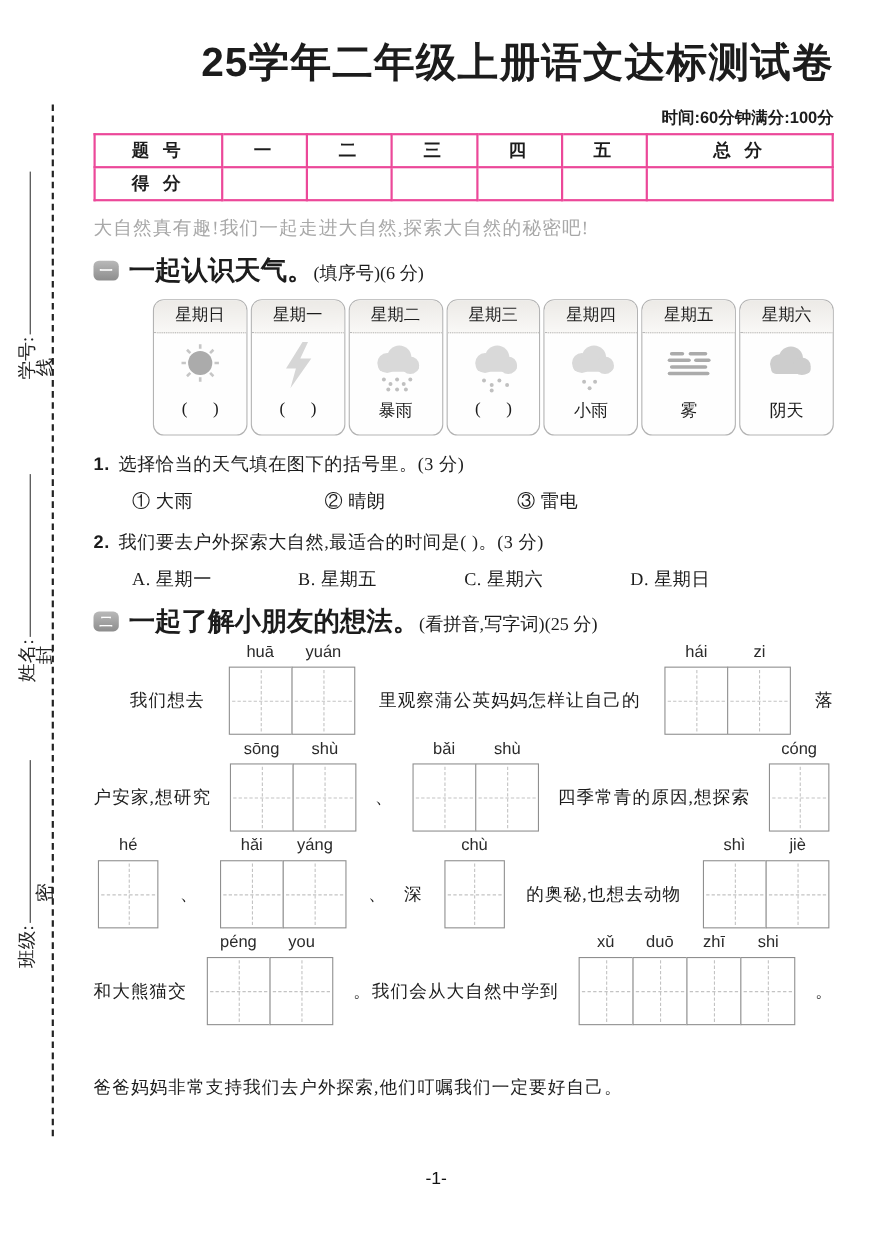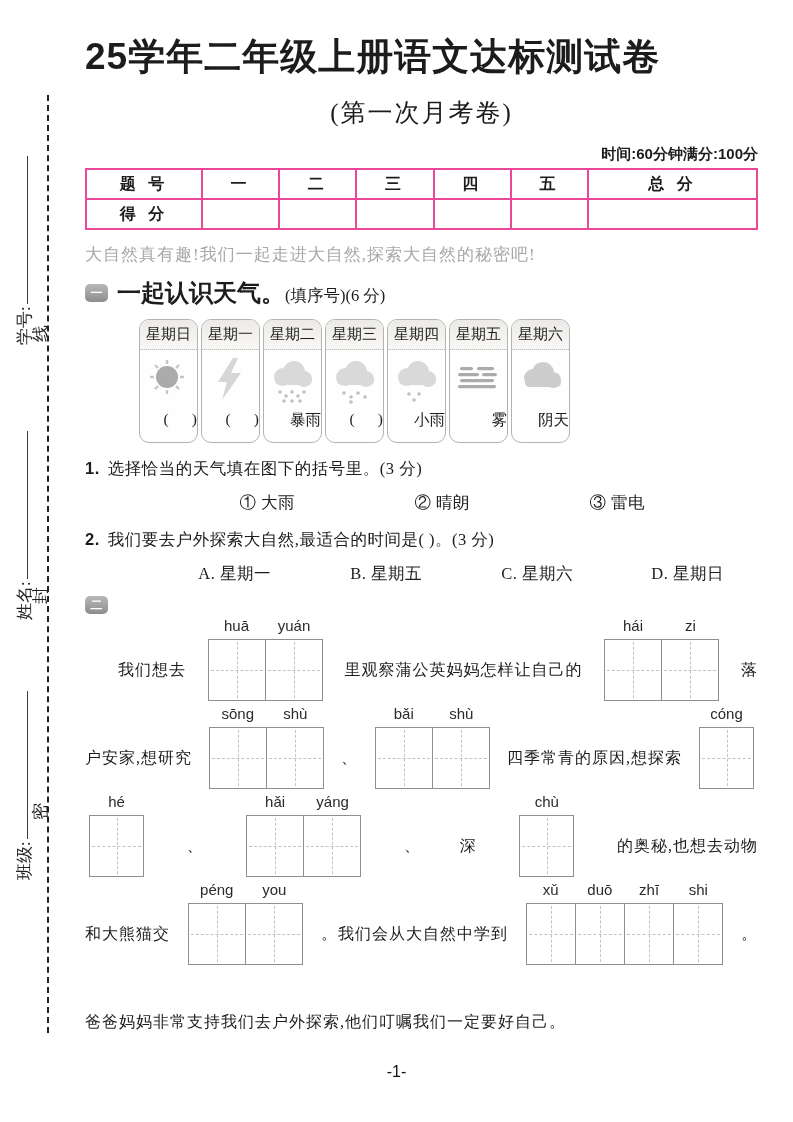--- a/index.html
+++ b/index.html
@@ -8,48 +8,48 @@
   
   .seal-line{position:absolute;left:47px;top:95px;height:938px;border-left:2px dashed #222;}
   .side-field{position:absolute;left:13px;transform:rotate(-90deg);transform-origin:0 0;
               white-space:nowrap;font-size:17px;color:#222;}
   .side-field .blank{display:inline-block;width:148px;height:2px;border-bottom:1.6px solid #3a3a3a;
                      vertical-align:2px;margin-left:2px;}
   .seal-char{position:absolute;left:29px;transform:rotate(-90deg);transform-origin:0 0;
              font-size:17px;color:#222;}
   
   .main{position:absolute;left:85px;top:26px;width:673px;}
-  .title{text-align:left;font-family:"Liberation Sans",sans-serif;font-weight:bold;
+  .title{text-align:right;font-family:"Liberation Sans",sans-serif;font-weight:bold;
          font-size:37px;letter-spacing:1px;margin:6px 0 0 0;}
   .subtitle{text-align:center;font-size:25px;letter-spacing:2px;margin-top:14px;font-family:"Liberation Serif",serif;}
   .meta{display:flex;justify-content:flex-end;font-family:"Liberation Sans",sans-serif;
         font-weight:bold;font-size:15px;margin-top:16px;}
   table.score{width:100%;border-collapse:collapse;margin-top:4px;}
   table.score td{border:2px solid #ec4899;height:26px;text-align:center;
         font-family:"Liberation Sans",sans-serif;font-weight:bold;font-size:16px;letter-spacing:4px;}
   table.score td.c0{width:112px;}
   .banner{text-align:left;font-size:17px;margin-top:13px;letter-spacing:1px;}
   .sec-head{display:flex;align-items:center;gap:9px;margin-top:11px;}
   .badge{width:23px;height:18px;border-radius:5px;background:linear-gradient(#b9b9b9,#8d8d8d);
          color:#fff;font-size:12px;line-height:18px;text-align:center;font-weight:bold;
          font-family:"Liberation Sans",sans-serif;flex:0 0 auto;}
   .sec-title{font-family:"Liberation Sans",sans-serif;font-weight:bold;font-size:24px;}
   .sec-suffix{font-size:16.5px;}
   
   .card-row{display:flex;gap:3px;margin:10px 0 0 54px;}
-  .card{width:59px;height:124px;border:1.5px solid #b3b3b3;border-radius:10px;background:#fefefe;
-        display:flex;flex-direction:column;align-items:flex-end;overflow:hidden;box-sizing:border-box;}
+  .card{width:86px;height:124px;border:1.5px solid #b3b3b3;border-radius:10px;background:#fefefe;
+        display:flex;flex-direction:column;align-items:center;overflow:hidden;box-sizing:border-box;}
   .card-day{width:100%;height:29px;line-height:29px;text-align:center;font-size:15px;
             background:linear-gradient(#eceae6,#f9f8f6);border-bottom:1px dotted #b9b9b9;}
   .card-icon{flex:1;display:flex;align-items:center;justify-content:center;}
   .card-label{height:32px;font-size:15.5px;white-space:pre;}
   
   .q{font-size:16.5px;margin-top:15px;letter-spacing:0.5px;}
   .q b{font-family:"Liberation Sans",sans-serif;margin-right:8px;}
-  .opts{display:flex;margin:12px 0 0 35px;font-size:16.5px;letter-spacing:0.5px;text-align:right;}
+  .opts{display:flex;margin:12px 0 0 35px;font-size:16.5px;letter-spacing:0.5px;}
   .opts.g1 span{width:175px;}
   .opts.g2 span{width:151px;}
   
   .pline{display:flex;align-items:center;justify-content:space-between;margin-top:24px;
          min-height:64px;font-size:16px;letter-spacing:1px;}
   .pline.start{justify-content:flex-start;}
   .pline.indent{padding-left:33px;}
   .ptext{white-space:nowrap;}
   .box-group{position:relative;display:flex;margin:0 4px;flex:0 0 auto;}
   .cell{width:58px;height:62px;border:1px solid #8f8f8f;position:relative;background:#fff;box-sizing:border-box;}
@@ -78,21 +78,20 @@
   </div>
   <div class="side-field" style="top:880px;">
     <span>班级:</span><span class="blank"></span>
   </div>
   <div class="seal-char" style="top:342px;">线</div>
   <div class="seal-char" style="top:604px;">封</div>
   <div class="seal-char" style="top:820px;">密</div>
 
   <div class="main">
     <div class="title">25学年二年级上册语文达标测试卷</div>
-    <div class="subtitle">(第一次月考卷)</div>
     <div class="meta">
       <span>时间:60分钟</span>
       <span>满分:100分</span>
     </div>
 
     <table class="score">
       <tbody>
           <tr>
         <td class="c0">题 号</td>
         <td>一</td>
@@ -254,20 +253,21 @@
     </div>
     <div class="opts g2">
       <span>A. 星期一</span>
       <span>B. 星期五</span>
       <span>C. 星期六</span>
       <span>D. 星期日</span>
     </div>
 
     <div class="sec-head">
       <div class="badge">二</div>
+      <div><span class="sec-title">一起了解小朋友的想法。</span><span class="sec-suffix">(看拼音,写字词)(25 分)</span></div>
     </div>
 
     <div id="pinyin-lines">
         <div class="pline indent">
           <span class="ptext">我们想去</span>
           <div class="box-group cells-2">
             <div class="pinyin-row">
               <span>huā</span>
               <span>yuán</span>
             </div>
@@ -330,20 +330,28 @@
           </div>
           <span class="ptext">、</span>
           <span class="ptext">深</span>
           <div class="box-group cells-1">
             <div class="pinyin-row">
               <span>chù</span>
             </div>
             <div class="cell"></div>
           </div>
           <span class="ptext">的奥秘,也想去动物</span>
+          <div class="box-group cells-2">
+            <div class="pinyin-row">
+              <span>shì</span>
+              <span>jiè</span>
+            </div>
+            <div class="cell"></div>
+            <div class="cell"></div>
+          </div>
         </div>
         <div class="pline">
           <span class="ptext">和大熊猫交</span>
           <div class="box-group cells-2">
             <div class="pinyin-row">
               <span>péng</span>
               <span>you</span>
             </div>
             <div class="cell"></div>
             <div class="cell"></div>

